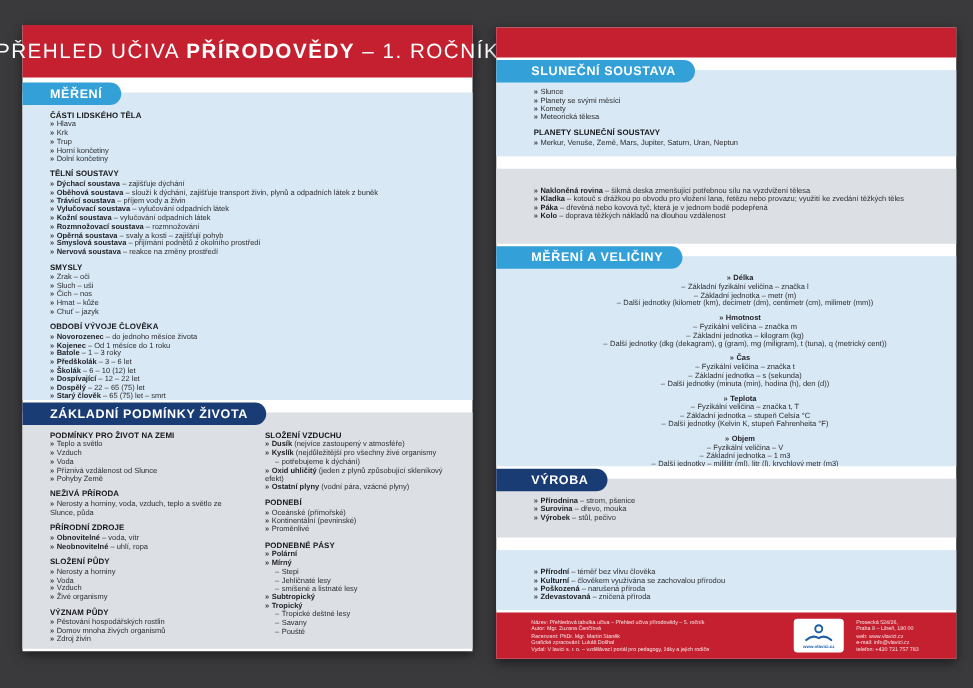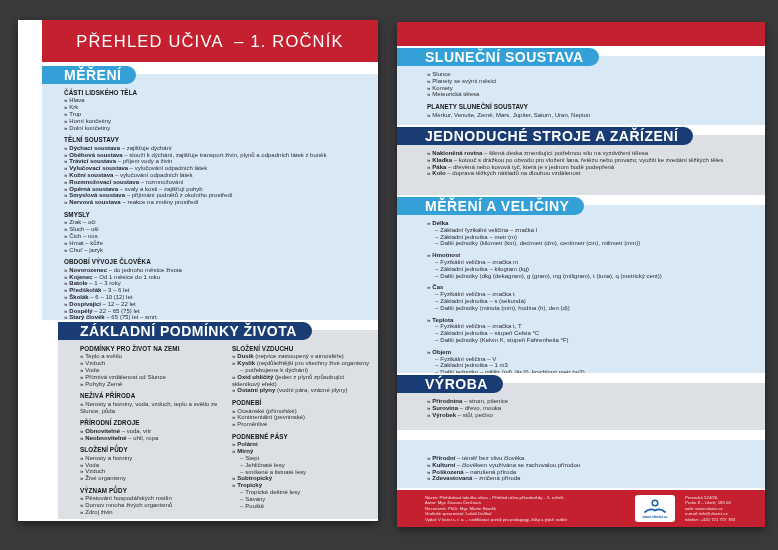--- a/index.html
+++ b/index.html
@@ -3,46 +3,46 @@
 <meta charset="utf-8">
 <style>
   :root{
     --red:#c5202f; --navy:#1a3c74; --sky:#33a1d8;
     --panel-blue:#d8e8f4; --panel-gray:#dce0e4; --logo-blue:#1b5ea6;
   }
   *{margin:0;padding:0;box-sizing:border-box;}
   html,body{width:778px;height:550px;overflow:hidden;}
   body{font-family:"Liberation Sans","DejaVu Sans",sans-serif;background:#3a393c;position:relative;}
   .page{position:absolute;background:#ffffff;box-shadow:0 3px 9px rgba(0,0,0,.5);}
-  .page-left{left:18px;top:20px;width:360px;height:501px;padding-left:24px;}
+  .page-left{left:18px;top:20px;width:360px;height:501px;}
   .page-right{left:397px;top:22px;width:368px;height:505px;}
 
   .title-band{height:42px;background:var(--red);color:#fff;display:flex;align-items:center;justify-content:center;
     font-size:16.5px;letter-spacing:1.2px;white-space:pre;}
   .title-band b{font-weight:700;}
   .top-red-band{height:24px;background:var(--red);}
 
   #left-sections{margin-top:4px;}
   #right-sections{margin-top:2px;}
 
   .sec{position:relative;}
   [data-name="section-clovek"]{height:256px;}
-  [data-name="section-zakladni-podminky-zivota"]{height:199px;margin-left:16px;}
+  [data-name="section-zakladni-podminky-zivota"]{height:199px;}
   [data-name="section-slunecni-soustava"]{height:79px;}
   [data-name="section-jednoduche-stroje-a-zarizeni"]{height:70px;}
-  [data-name="section-mereni-a-veliciny"]{height:178px;}
+  [data-name="section-mereni-a-veliciny"]{height:178px;text-align:center;}
   [data-name="section-vyroba"]{height:57px;}
   [data-name="section-krajina-podle-vyuziti-clovekem"]{height:58px;}
 
   .sec-panel{position:absolute;left:0;right:0;top:8px;bottom:2px;}
   .panel-blue{background:var(--panel-blue);}
   .panel-gray{background:var(--panel-gray);}
 
   .sec-tab{position:absolute;top:0;left:0;height:18px;display:inline-flex;align-items:center;
-    color:#fff;font-weight:700;font-size:14px;letter-spacing:.5px;border-radius:0 9px 9px 0;
+    color:#fff;font-weight:700;font-size:10px;letter-spacing:.5px;border-radius:0 9px 9px 0;
     padding:0 15px 0 22px;white-space:nowrap;z-index:3;}
   .page-right .sec-tab{padding-left:28px;}
   .tab-sky{background:var(--sky);}
   .tab-navy{background:var(--navy);}
 
   .sec-content{position:absolute;left:0;right:0;top:19px;bottom:2px;padding:4px 8px 0 22px;overflow:hidden;z-index:2;}
   .page-right .sec-content{padding-left:30px;}
   .cols{display:flex;gap:14px;}
   .col{flex:1;min-width:0;}
 
@@ -61,21 +61,21 @@
   .f-lines{font-size:4.3px;line-height:5.6px;color:rgba(255,255,255,.88);flex:1;min-width:0;}
   .logo-box{width:40px;height:27px;background:#fff;border-radius:3px;display:flex;flex-direction:column;
     align-items:center;justify-content:center;gap:1px;flex:0 0 auto;}
   .logo-text{font-size:3.6px;font-weight:700;color:var(--logo-blue);}
   .f-contact{font-size:4.3px;line-height:5.6px;color:rgba(255,255,255,.88);width:72px;flex:0 0 auto;}
 </style>
 </head>
 <body>
 
 <div class="page page-left" data-name="left-page">
-  <div class="title-band" data-name="page-title"><span data-name="title-part-1">PŘEHLED UČIVA </span><span data-name="title-part-2"> – 1. ROČNÍK</span></div>
+  <div class="title-band" data-name="page-title"><span data-name="title-part-1">PŘEHLED UČIVA </span><b data-name="title-part-bold">PŘÍRODOVĚDY</b><span data-name="title-part-2"> – 1. ROČNÍK</span></div>
   <div id="left-sections" data-name="left-page-sections">
       <section class="sec" data-name="section-clovek">
         <div class="sec-panel panel-blue" data-name="section-panel"></div>
         <div class="sec-tab tab-sky" data-name="section-tab-clovek">MĚŘENÍ</div>
         <div class="sec-content" data-name="section-content">
           <div class="col" data-name="content-column">
             <div class="group" data-name="content-group">
               <div class="g-head" data-name="group-heading">ČÁSTI LIDSKÉHO TĚLA</div>
               <div class="item" data-name="list-item"><span class="mk" data-name="bullet-marker">»</span><span data-name="item-text">Hlava</span></div>
               <div class="item" data-name="list-item"><span class="mk" data-name="bullet-marker">»</span><span data-name="item-text">Krk</span></div>
@@ -196,21 +196,20 @@
             </div>
             <div class="group" data-name="content-group">
               <div class="g-head" data-name="group-heading">PLANETY SLUNEČNÍ SOUSTAVY</div>
               <div class="item" data-name="list-item"><span class="mk" data-name="bullet-marker">»</span><span data-name="item-text">Merkur, Venuše, Země, Mars, Jupiter, Saturn, Uran, Neptun</span></div>
             </div>
           </div>
         </div>
       </section>
       <section class="sec" data-name="section-jednoduche-stroje-a-zarizeni">
         <div class="sec-panel panel-gray" data-name="section-panel"></div>
-        <div class="sec-tab tab-navy" data-name="section-tab-jednoduche-stroje-a-zarizeni">JEDNODUCHÉ STROJE A ZAŘÍZENÍ</div>
         <div class="sec-content" data-name="section-content">
           <div class="col" data-name="content-column">
             <div class="group" data-name="content-group">
               <div class="item" data-name="list-item"><span class="mk" data-name="bullet-marker">»</span><b data-name="item-term">Nakloněná rovina</b><span data-name="item-text"> – šikmá deska zmenšující potřebnou sílu na vyzdvižení tělesa</span></div>
               <div class="item" data-name="list-item"><span class="mk" data-name="bullet-marker">»</span><b data-name="item-term">Kladka</b><span data-name="item-text"> – kotouč s drážkou po obvodu pro vložení lana, řetězu nebo provazu; využití ke zvedání těžkých těles</span></div>
               <div class="item" data-name="list-item"><span class="mk" data-name="bullet-marker">»</span><b data-name="item-term">Páka</b><span data-name="item-text"> – dřevěná nebo kovová tyč, která je v jednom bodě podepřená</span></div>
               <div class="item" data-name="list-item"><span class="mk" data-name="bullet-marker">»</span><b data-name="item-term">Kolo</b><span data-name="item-text"> – doprava těžkých nákladů na dlouhou vzdálenost</span></div>
             </div>
           </div>
         </div>

